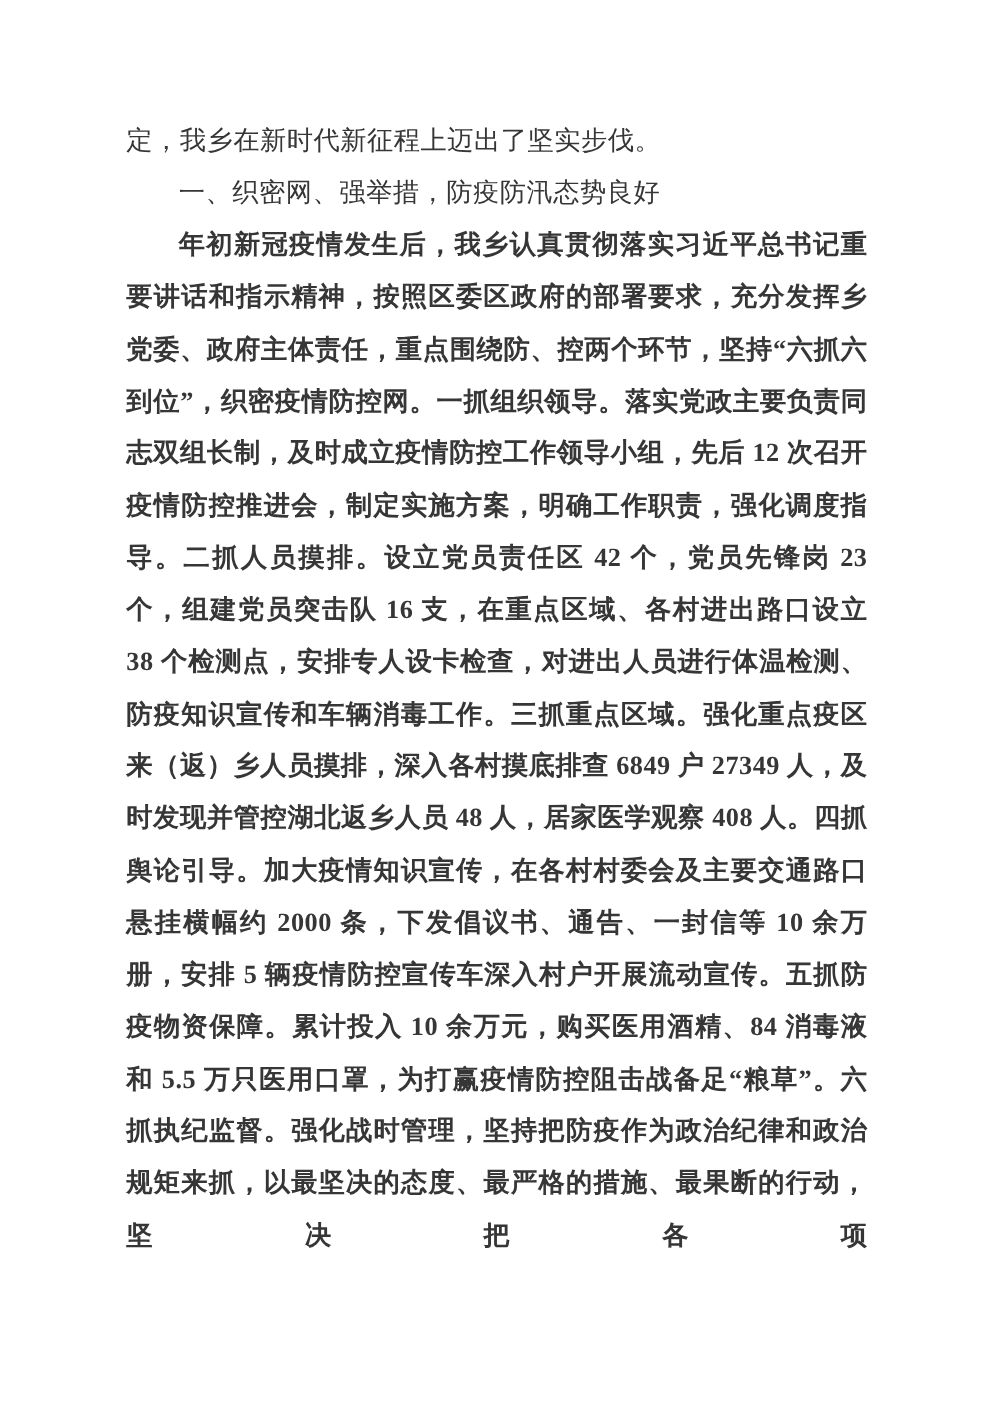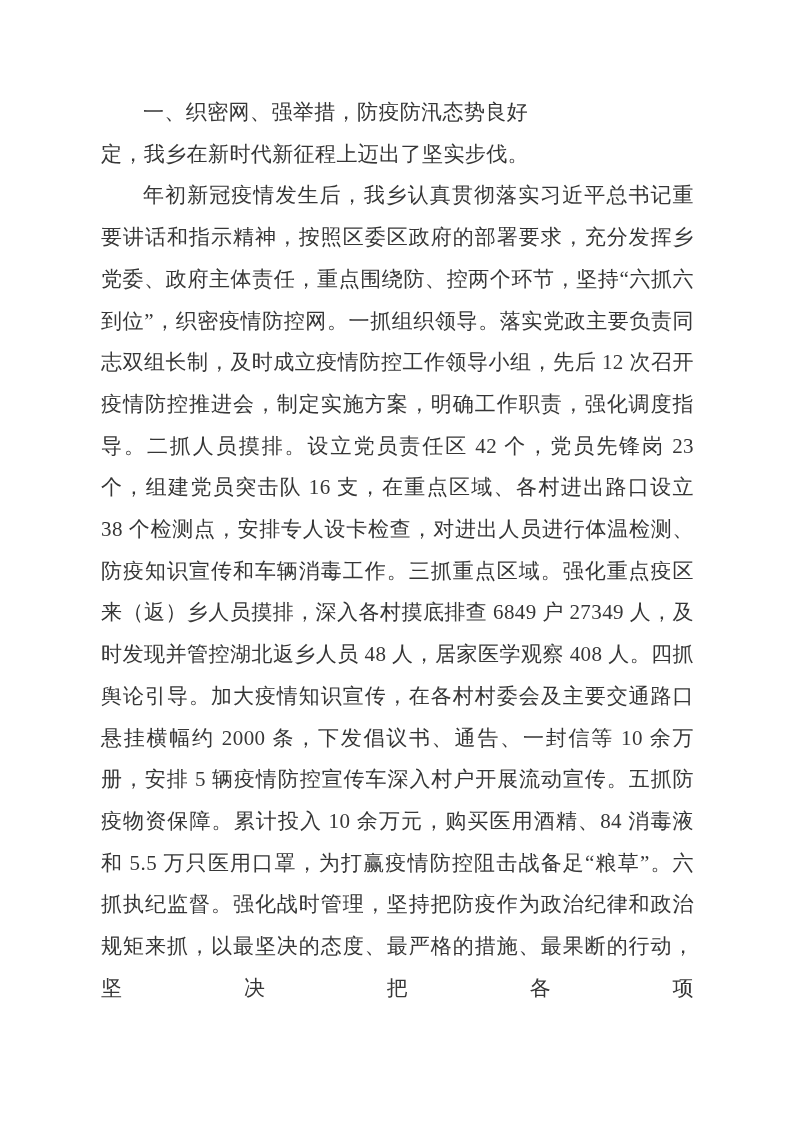--- a/index.html
+++ b/index.html
@@ -26,22 +26,23 @@
     line-height: 41.7px;
     color: #363636;
     text-align: justify;
     letter-spacing: 0.4px;
   }
   .para.indent {
     text-indent: 2em;
   }
   .para.fill-last {
     text-align-last: justify;
+    font-weight: bold;
   }
 </style>
 </head>
 <body>
 
 <div class="page">
+  <p class="para">定，我乡在新时代新征程上迈出了坚实步伐。</p>
   <p class="para indent">一、织密网、强举措，防疫防汛态势良好</p>
-  <p class="para">定，我乡在新时代新征程上迈出了坚实步伐。</p>
   <p class="para indent fill-last">年初新冠疫情发生后，我乡认真贯彻落实习近平总书记重要讲话和指示精神，按照区委区政府的部署要求，充分发挥乡党委、政府主体责任，重点围绕防、控两个环节，坚持“六抓六到位”，织密疫情防控网。一抓组织领导。落实党政主要负责同志双组长制，及时成立疫情防控工作领导小组，先后 12 次召开疫情防控推进会，制定实施方案，明确工作职责，强化调度指导。二抓人员摸排。设立党员责任区 42 个，党员先锋岗 23 个，组建党员突击队 16 支，在重点区域、各村进出路口设立 38 个检测点，安排专人设卡检查，对进出人员进行体温检测、防疫知识宣传和车辆消毒工作。三抓重点区域。强化重点疫区来（返）乡人员摸排，深入各村摸底排查 6849 户 27349 人，及时发现并管控湖北返乡人员 48 人，居家医学观察 408 人。四抓舆论引导。加大疫情知识宣传，在各村村委会及主要交通路口悬挂横幅约 2000 条，下发倡议书、通告、一封信等 10 余万册，安排 5 辆疫情防控宣传车深入村户开展流动宣传。五抓防疫物资保障。累计投入 10 余万元，购买医用酒精、84 消毒液和 5.5 万只医用口罩，为打赢疫情防控阻击战备足“粮草”。六抓执纪监督。强化战时管理，坚持把防疫作为政治纪律和政治规矩来抓，以最坚决的态度、最严格的措施、最果断的行动，坚决把各项</p>
 </div>
 
 </body></html>

